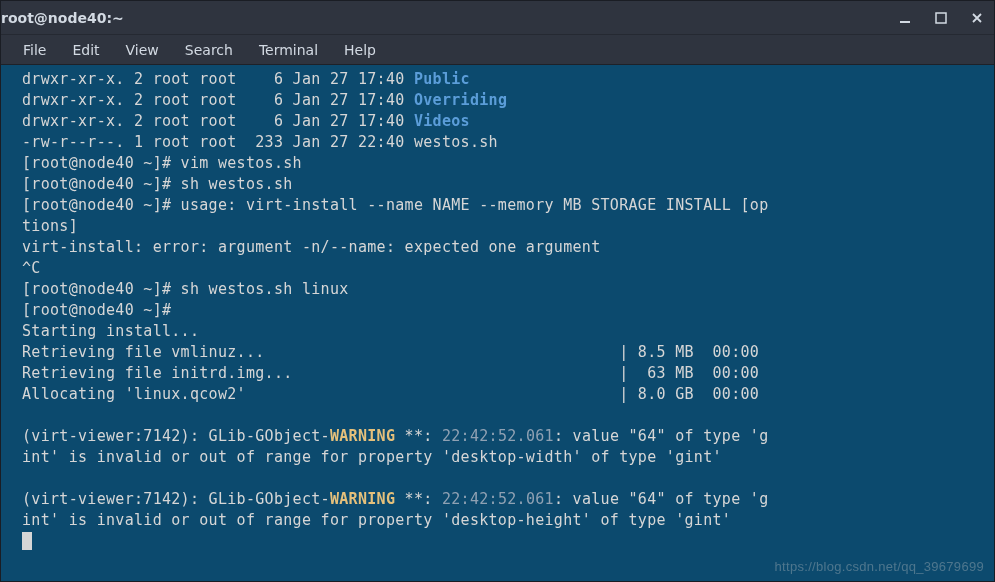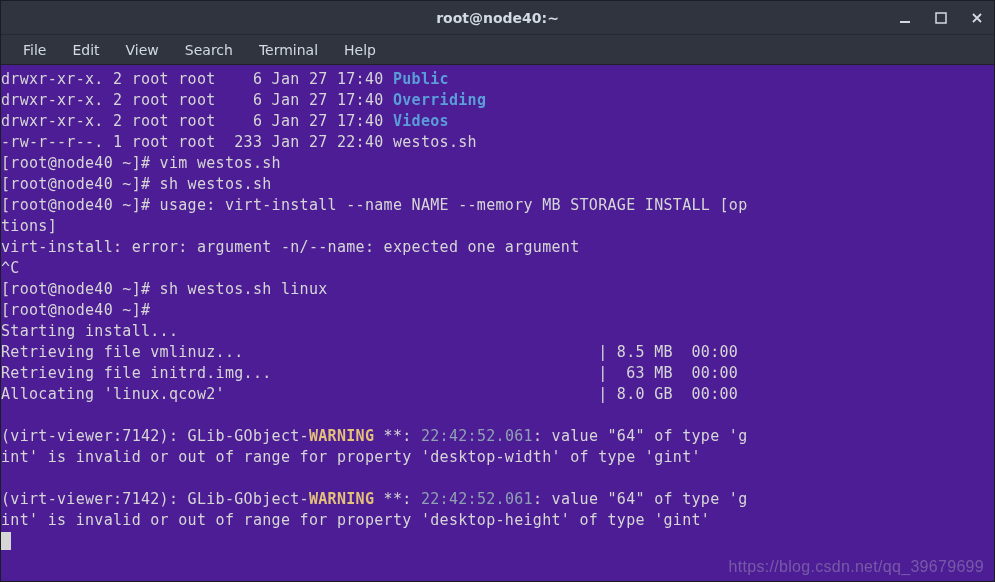--- a/index.html
+++ b/index.html
@@ -17,21 +17,21 @@
       background: #2f343f;
       border: 1px solid #1a1d24;
       display: flex;
       flex-direction: column;
     }
     .titlebar {
       height: 34px;
       background: #2f343f;
       display: flex;
       align-items: center;
-      justify-content: center;
+      justify-content: flex-start;
       position: relative;
       border-bottom: 1px solid #252932;
     }
     .titlebar-text {
       color: #d3dae3;
       font-family: 'DejaVu Sans', sans-serif;
       font-size: 14px;
       font-weight: bold;
     }
     .window-controls {
@@ -66,22 +66,22 @@
     }
     .menu-item {
       color: #d3dae3;
       font-family: 'DejaVu Sans', sans-serif;
       font-size: 14px;
       padding: 4px 12px;
       cursor: pointer;
     }
     .terminal-body {
       flex: 1;
-      background: #4c1d95;
-      padding: 4px 0;
+      background: #0c4a6e;
+      padding: 4px 21px;
       font-size: 15px;
       line-height: 21px;
       letter-spacing: 0.3px;
       overflow: hidden;
       position: relative;
     }
     .line { white-space: pre; }
     .fg-blue { color: #5b9dd9; font-weight: bold; }
     .fg-yellow { color: #e5c07b; font-weight: bold; }
     .fg-dim { color: #8fa1b3; }
@@ -91,21 +91,21 @@
       height: 18px;
       background: #d6d6d6;
       vertical-align: text-bottom;
     }
     .watermark {
       position: absolute;
       right: 10px;
       bottom: 4px;
       color: rgba(200,200,200,0.35);
       font-family: sans-serif;
-      font-size: 16px;
+      font-size: 13px;
       letter-spacing: 0.3px;
     }
   </style>
 </head>
 <body>
 
 <div class="window">
   <div class="titlebar">
     <span class="titlebar-text">root@node40:~</span>
     <div class="window-controls">

